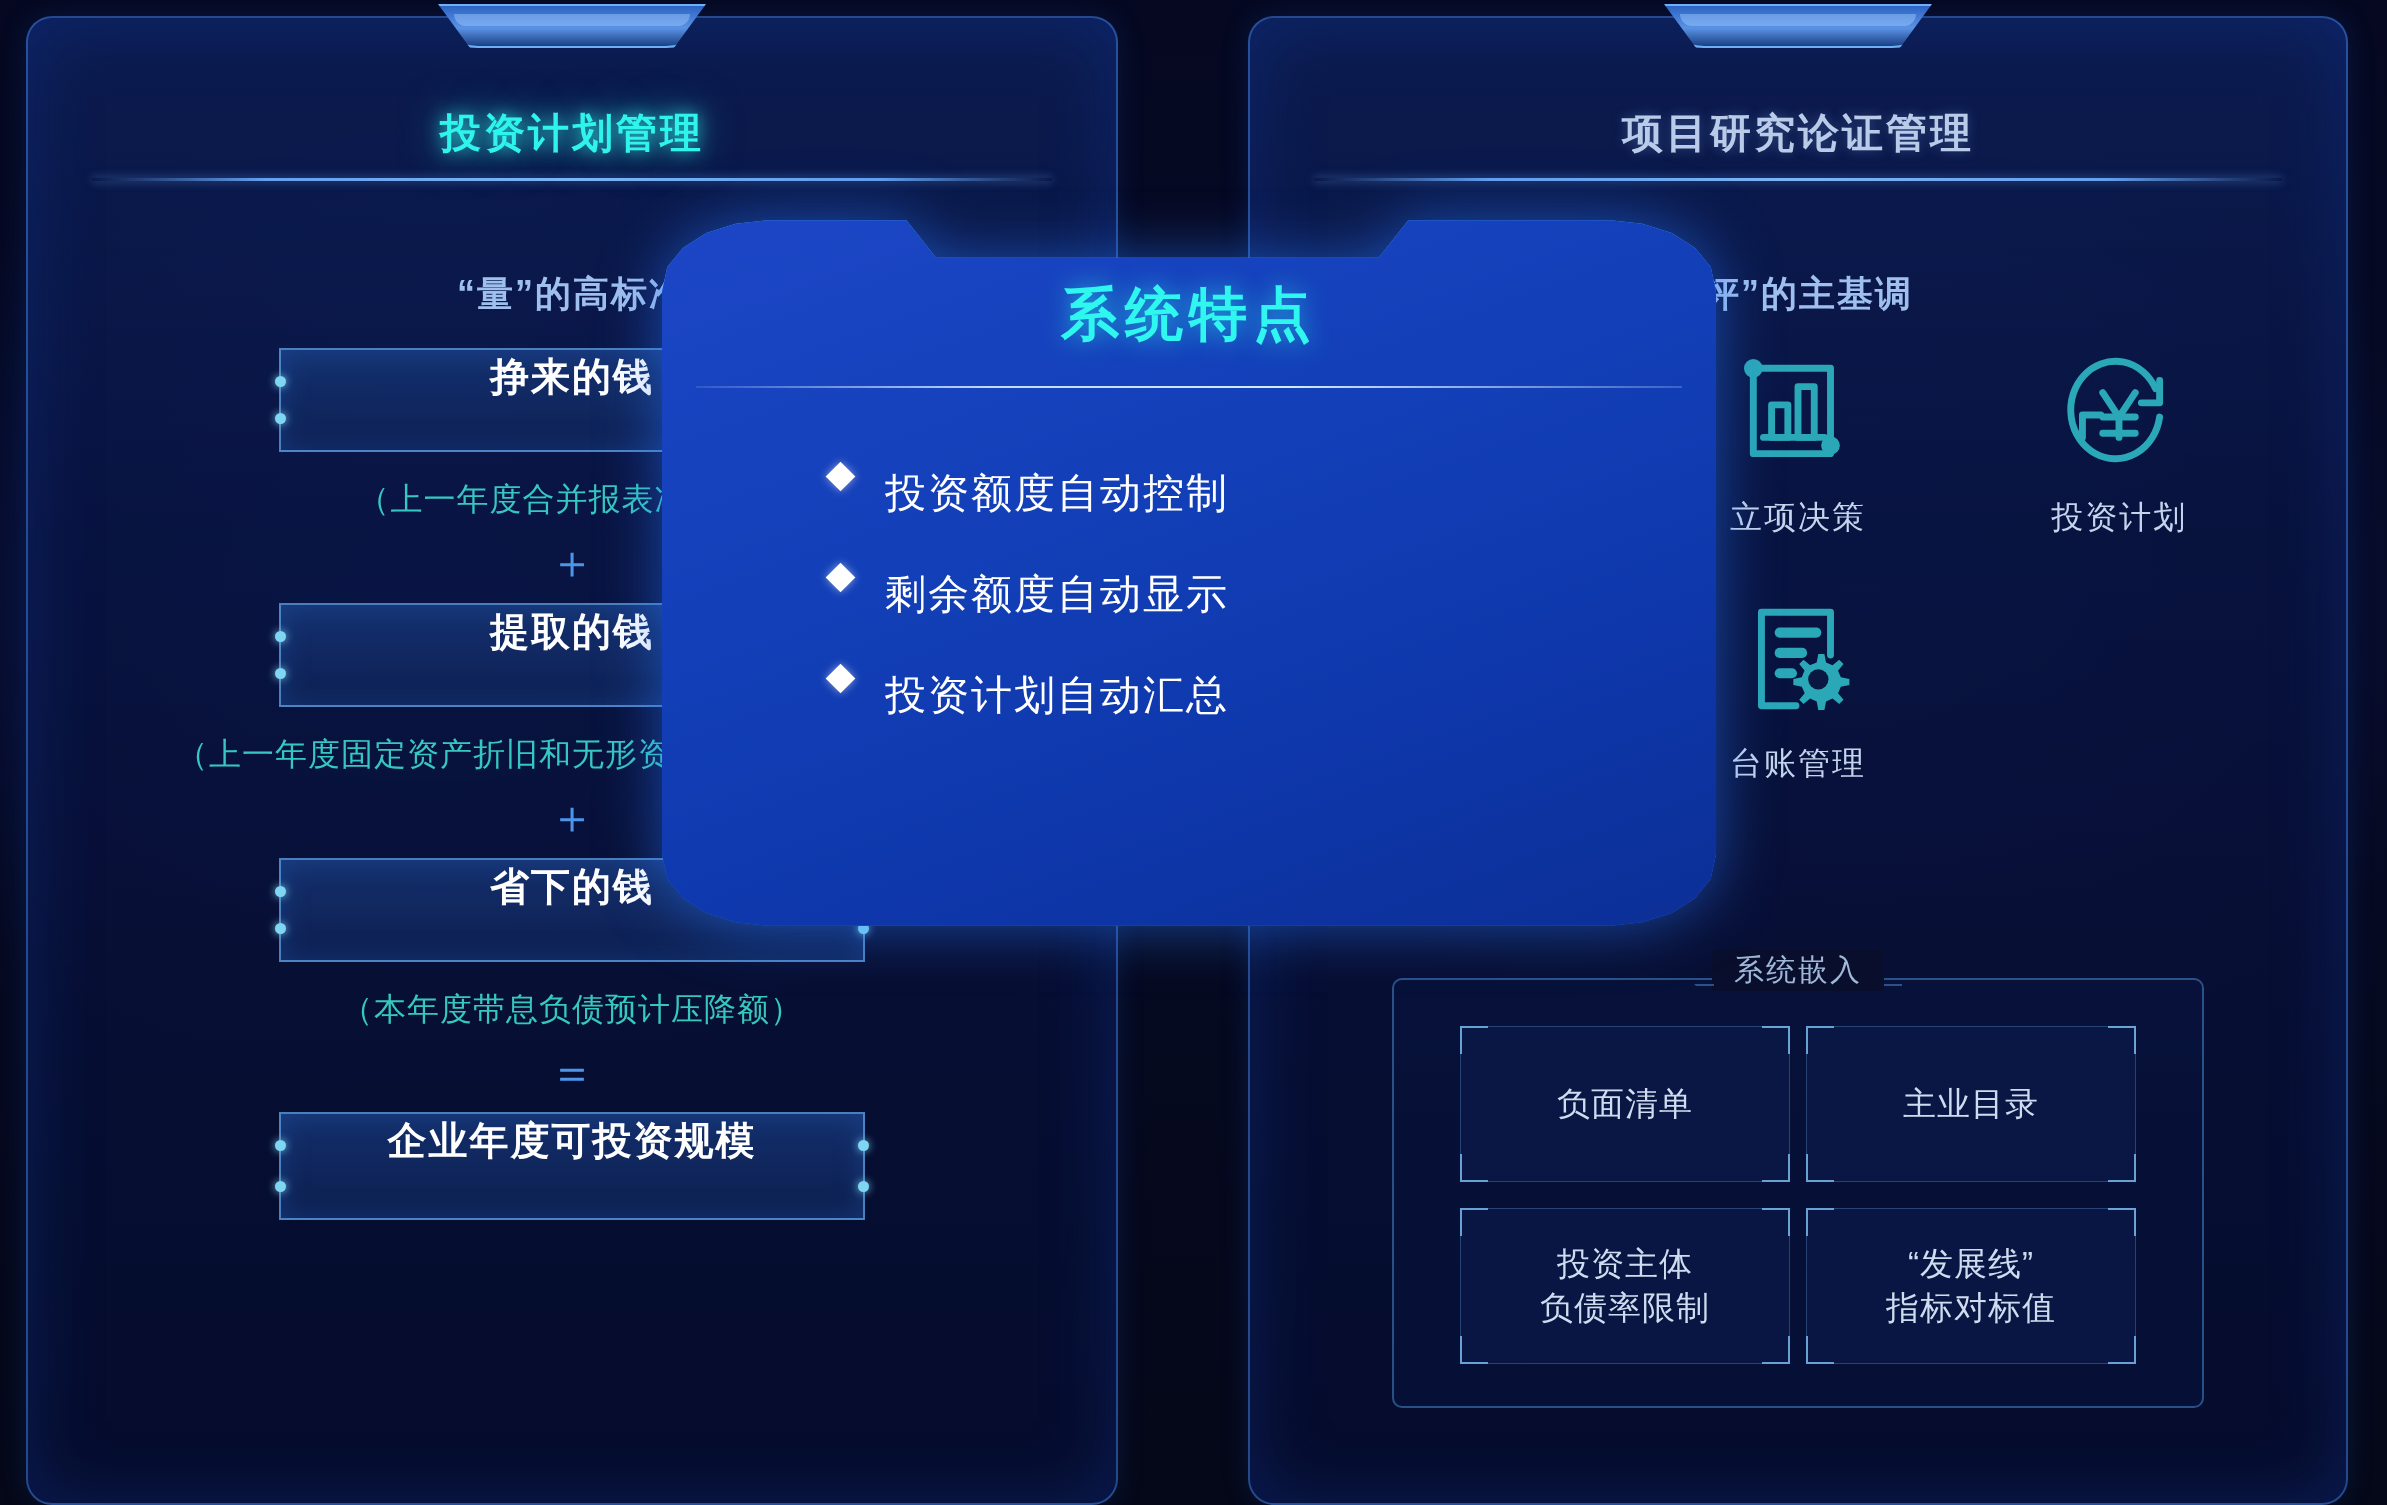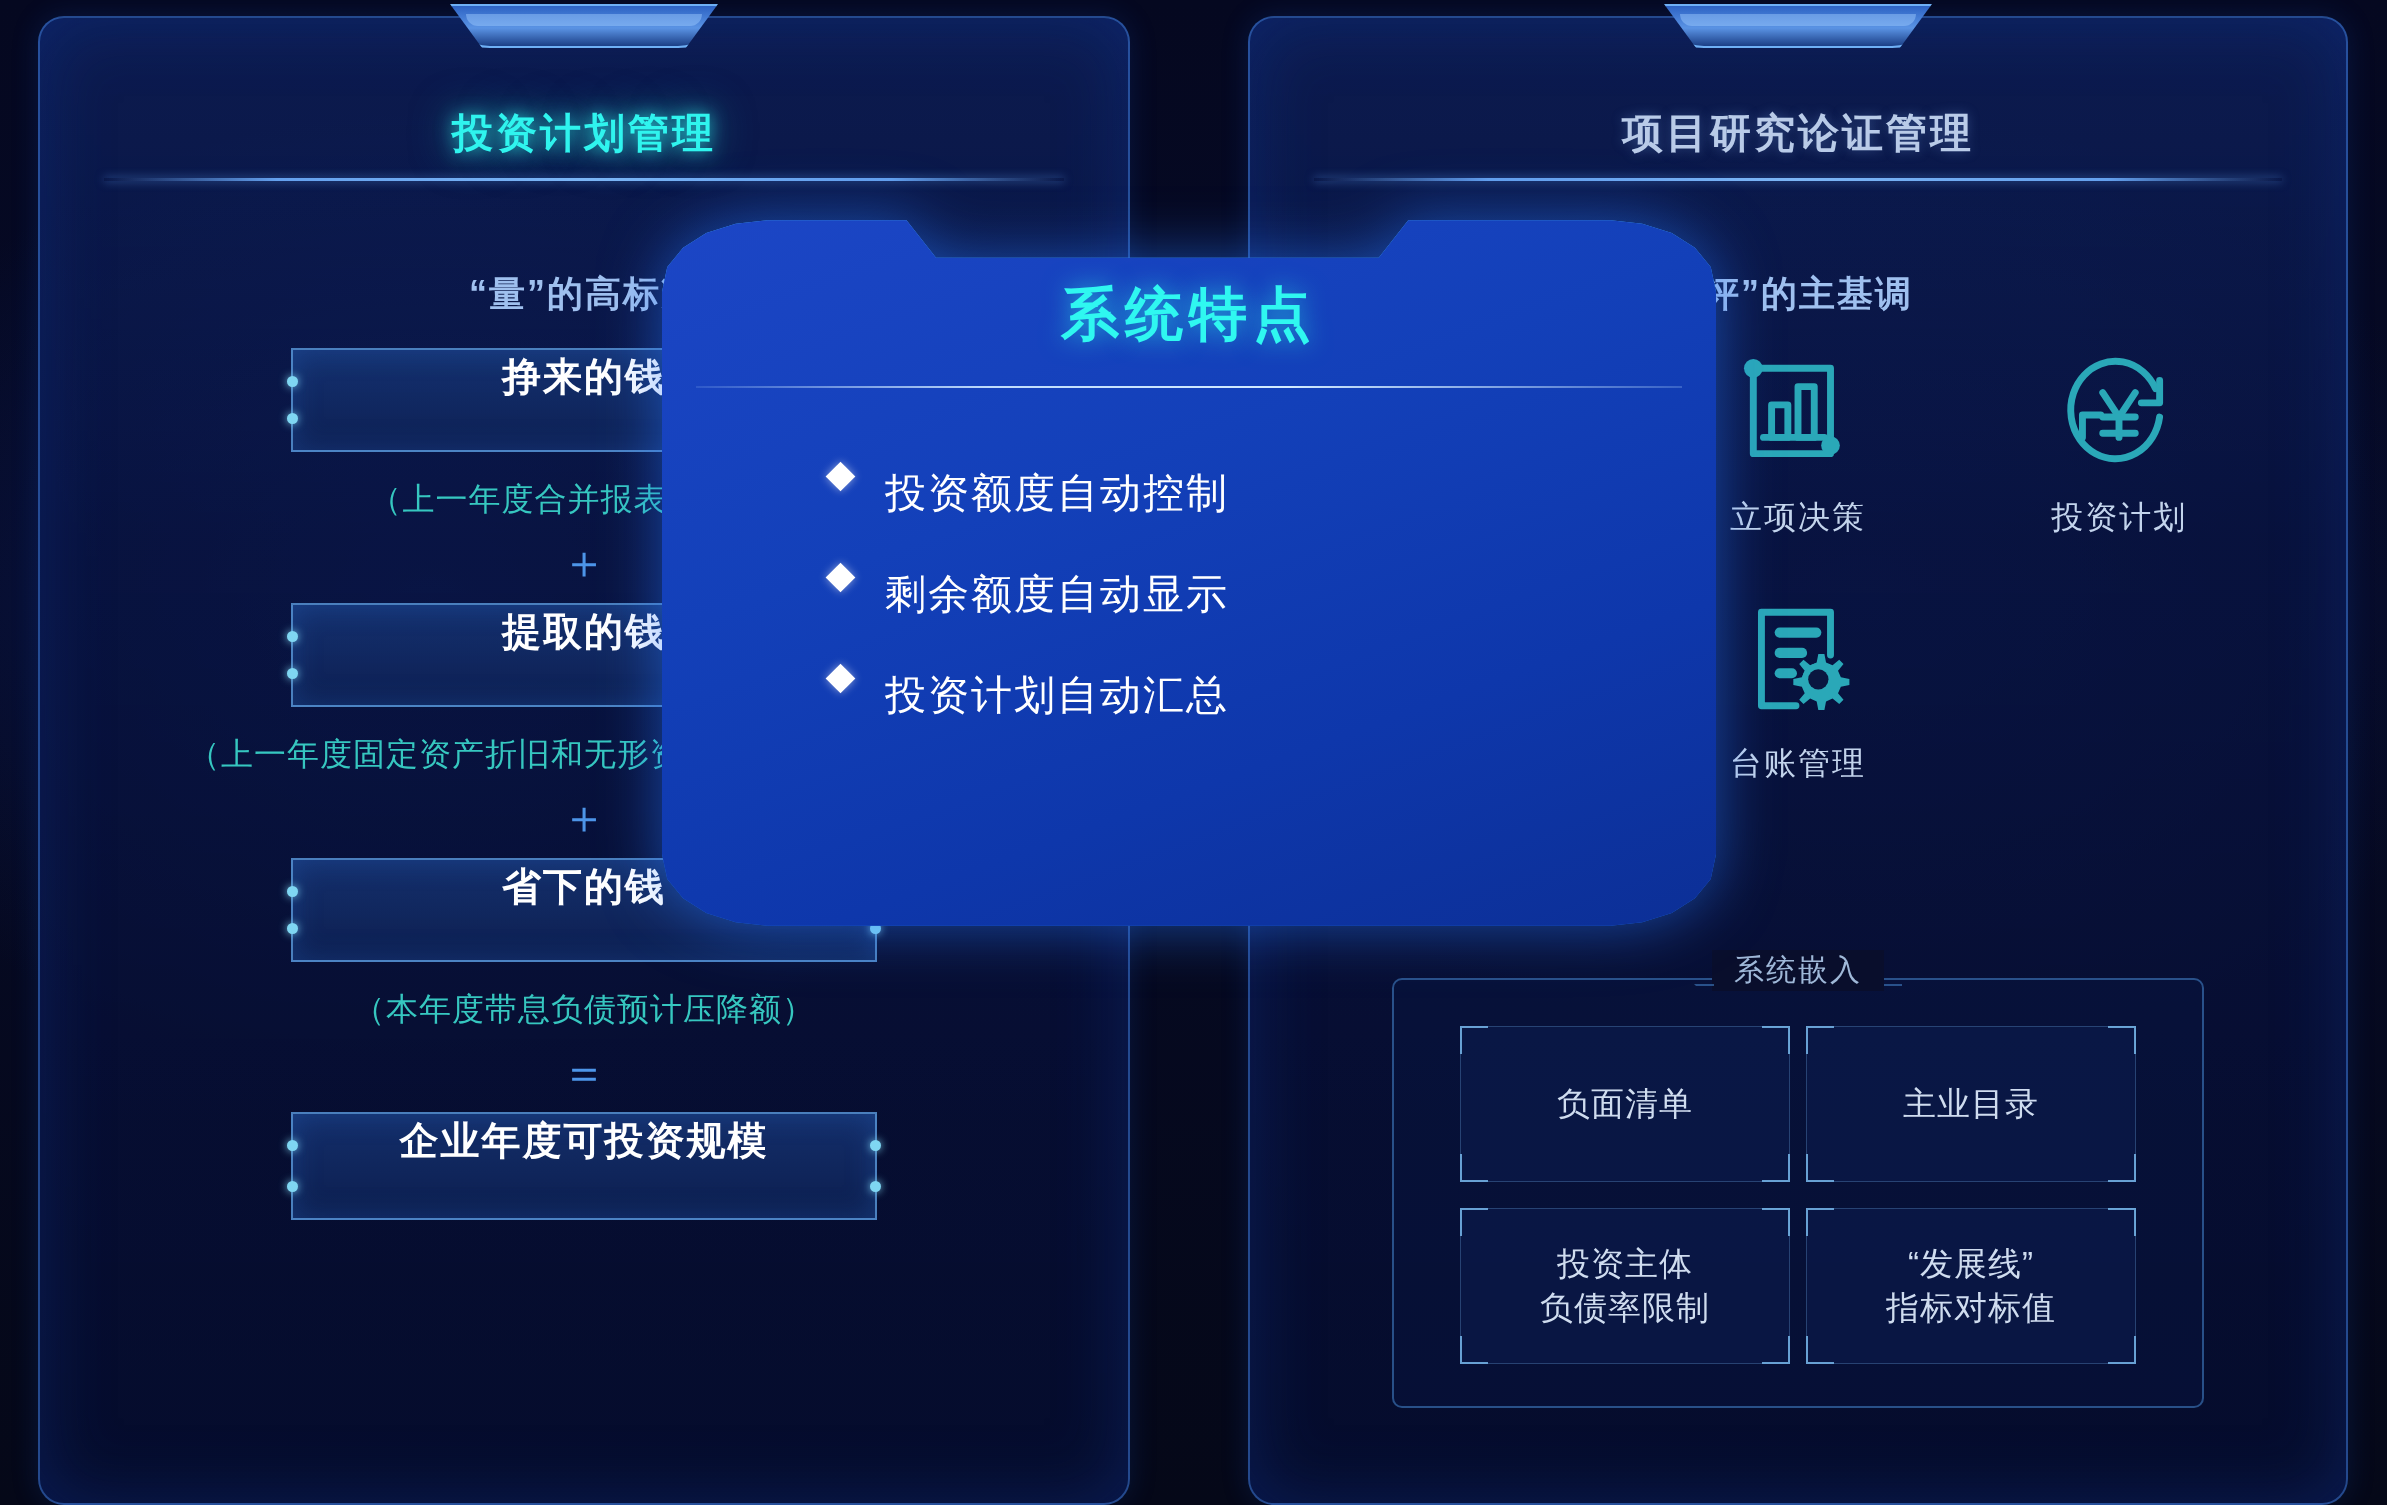--- a/index.html
+++ b/index.html
@@ -20,21 +20,21 @@
 
   
   .panel {
     position: absolute;
     border-radius: 26px;
     border: 2px solid rgba(62,126,222,0.55);
     background:
       linear-gradient(180deg, rgba(18,44,120,0.55) 0%, rgba(9,20,66,0.75) 35%, rgba(6,13,48,0.85) 100%);
     box-shadow: inset 0 0 70px rgba(20,60,160,0.35), 0 0 28px rgba(24,80,190,0.20);
   }
-  .panel.left  { left: 38px;  top: 16px; width: 1092px; height: 1489px; }
+  .panel.left  { left: 26px;  top: 16px; width: 1092px; height: 1489px; }
   .panel.right { left: 1248px; top: 16px; width: 1100px; height: 1489px; }
 
   .panel-notch {
     position: absolute; top: -14px; left: 50%; transform: translateX(-50%);
     width: 268px; height: 44px;
     background: linear-gradient(180deg, #2d63c4 0%, #5a93e4 55%, #1b3f86 100%);
     border: 2px solid #6fb0f5;
     border-radius: 0 0 40px 40px / 0 0 30px 30px;
     clip-path: polygon(0 0, 100% 0, 88% 100%, 12% 100%);
     box-shadow: 0 0 22px rgba(80,150,240,0.6);

